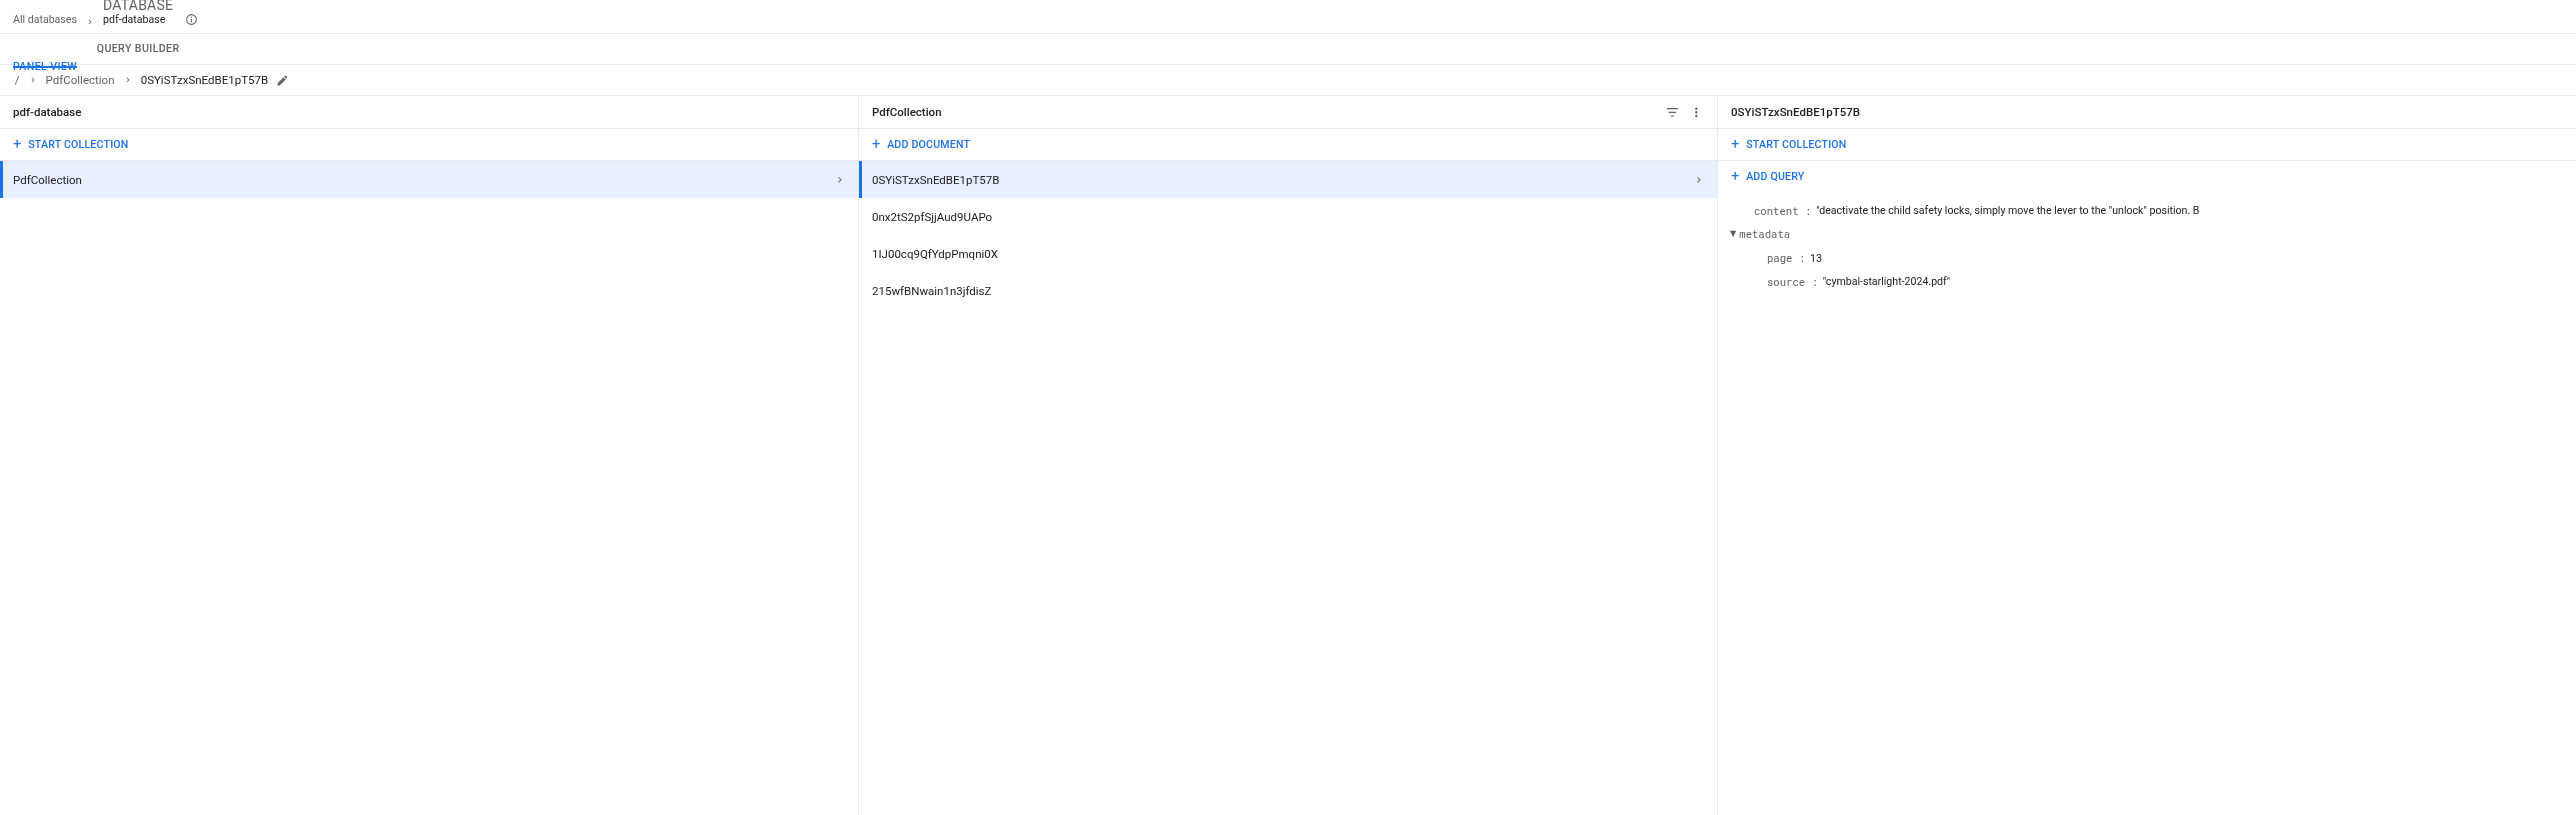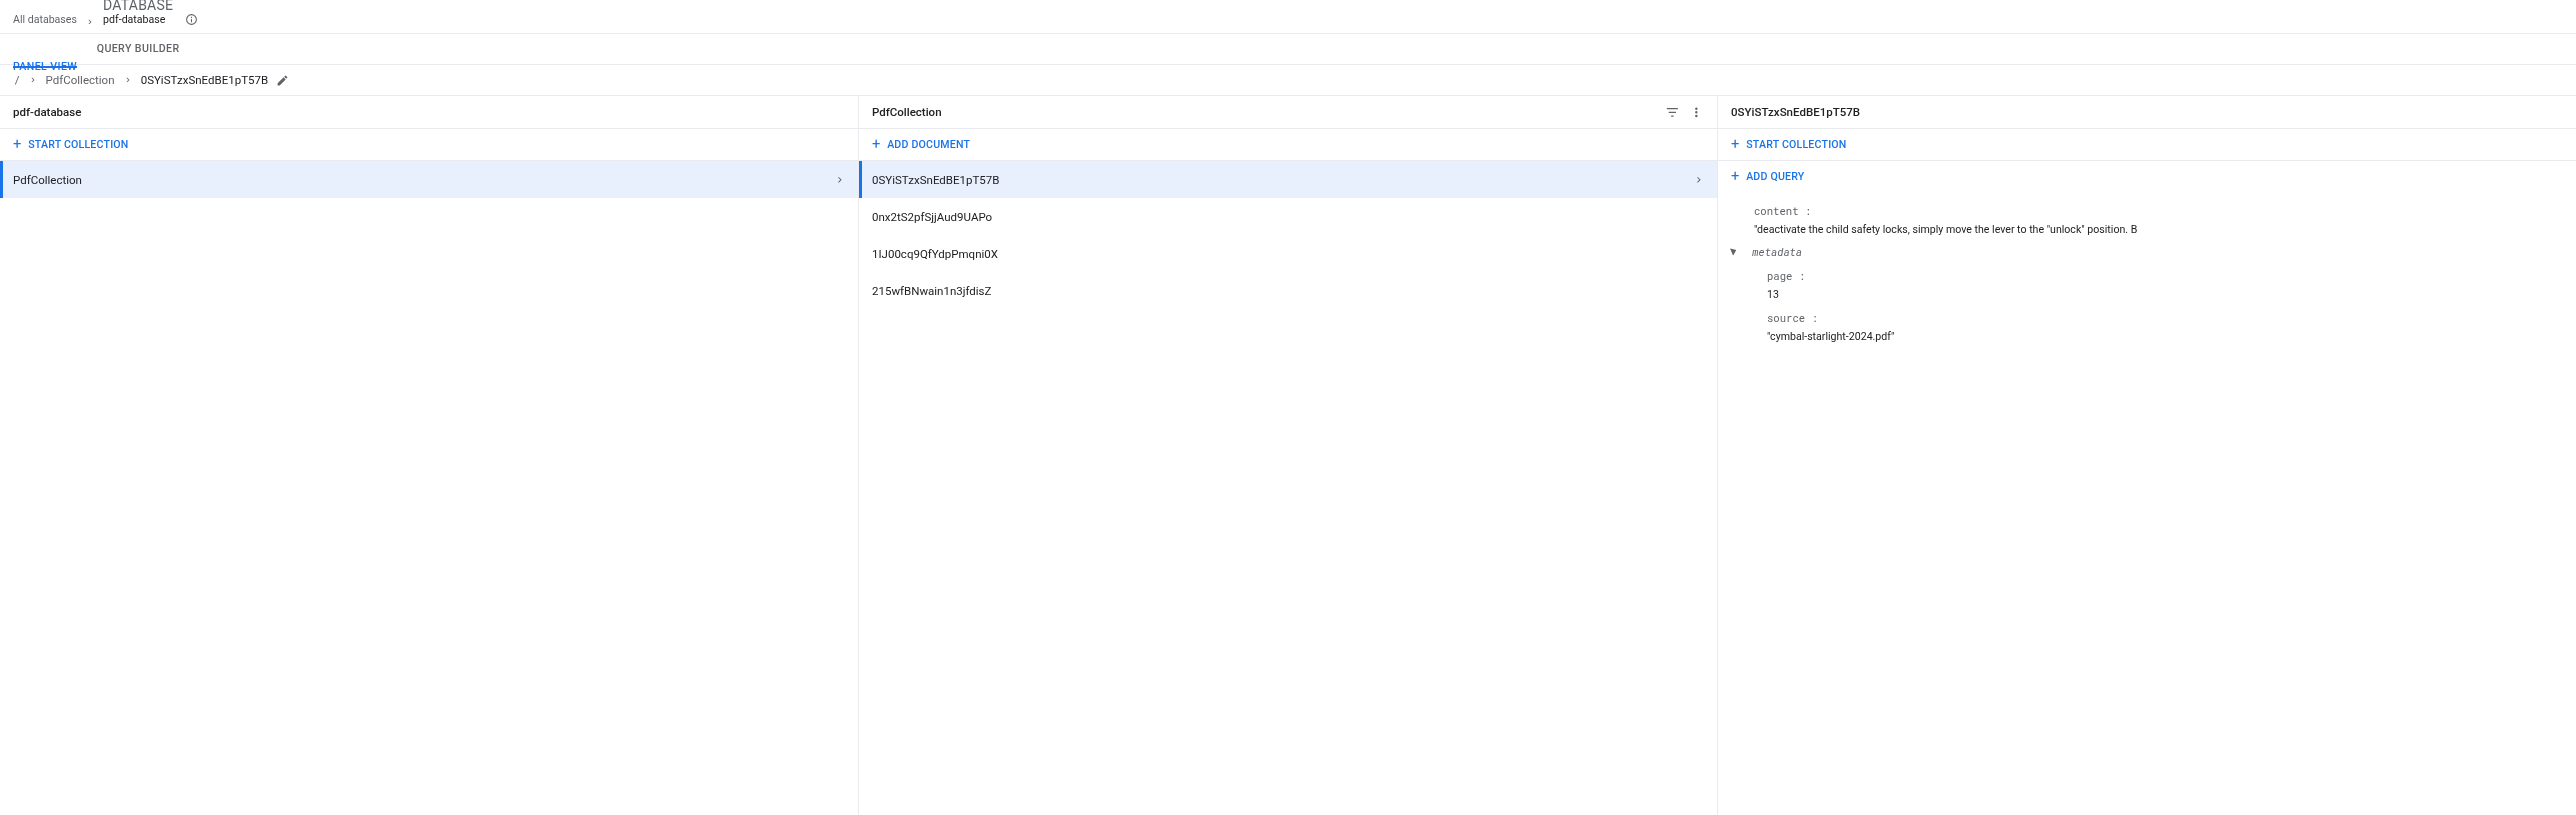--- a/index.html
+++ b/index.html
@@ -133,37 +133,35 @@
     border-radius: 2.5px;
   }
   .panel2-list { position: relative; }
 
   .fields {
     padding: 6.6px 13px;
     font-size: 10.6px;
   }
   .field-row {
     display: flex;
-    align-items: flex-start;
+    align-items: center;
     gap: 4.9px;
     padding: 4.9px 0 4.9px 23px;
     color: #202124;
     white-space: nowrap;
     overflow: hidden;
-    flex-direction: column;
   }
   .field-key { font-family: 'Roboto Mono', monospace; color: #5f6368; }
   .field-val { color: #202124; }
   .obj-row {
     display: flex;
     align-items: center;
-    gap: 15px;
+    gap: 2px;
     padding: 4.9px 0;
     cursor: pointer;
-    font-style: italic;
   }
   .tri { color: #5f6368; font-size: 8.2px; transform: rotate(90deg); display:inline-block; }
   .indent1 { padding-left: 36px; }
   svg { display: block; }
 </style>
 </head>
 <body>
 
 <div class="topbar">
   <span class="link">All databases</span>

